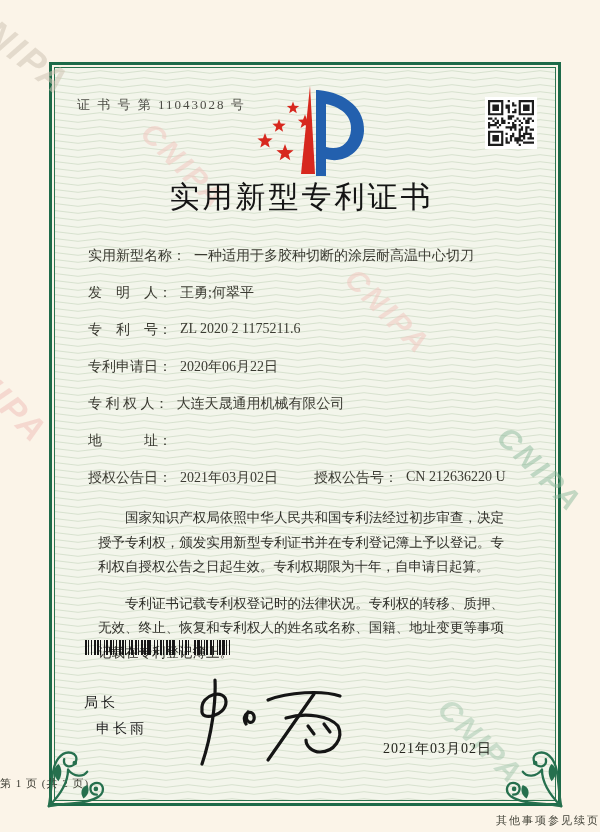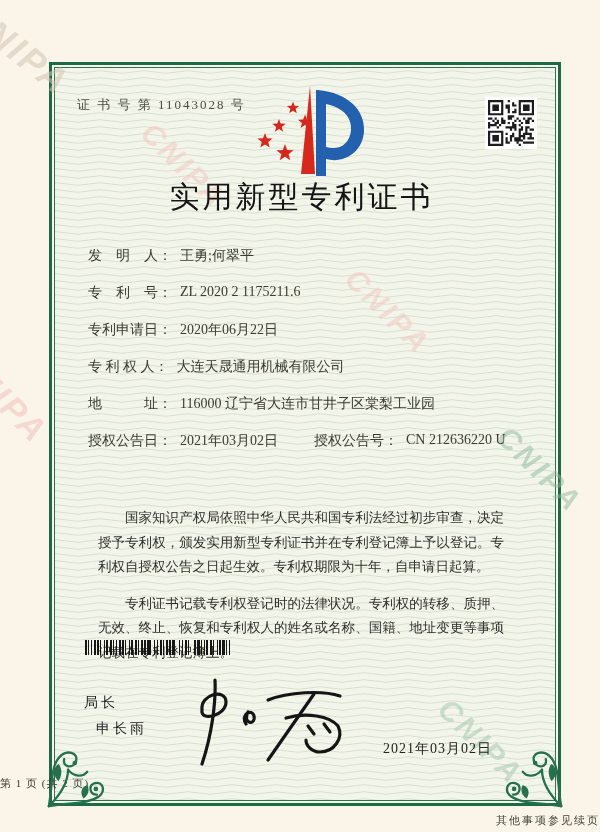--- a/index.html
+++ b/index.html
@@ -254,38 +254,41 @@
   <div class="qr">
     <svg viewBox="0 0 46 46" xmlns="http://www.w3.org/2000/svg">
         <path d="M0.00,0.00h15.33v2.19h-15.33ZM0.00,13.14h15.33v2.19h-15.33ZM0.00,2.19h2.19v10.95h-2.19ZM13.14,2.19h2.19v10.95h-2.19ZM4.38,4.38h6.57v6.57h-6.57ZM30.67,0.00h15.33v2.19h-15.33ZM30.67,13.14h15.33v2.19h-15.33ZM30.67,2.19h2.19v10.95h-2.19ZM43.81,2.19h2.19v10.95h-2.19ZM35.05,4.38h6.57v6.57h-6.57ZM0.00,30.67h15.33v2.19h-15.33ZM0.00,43.81h15.33v2.19h-15.33ZM0.00,32.86h2.19v10.95h-2.19ZM13.14,32.86h2.19v10.95h-2.19ZM4.38,35.05h6.57v6.57h-6.57ZM19.71,0.00h2.19v2.19h-2.19ZM24.10,2.19h2.19v2.19h-2.19ZM17.52,4.38h2.19v2.19h-2.19ZM19.71,4.38h2.19v2.19h-2.19ZM24.10,4.38h2.19v2.19h-2.19ZM26.29,4.38h2.19v2.19h-2.19ZM17.52,6.57h2.19v2.19h-2.19ZM19.71,6.57h2.19v2.19h-2.19ZM19.71,8.76h2.19v2.19h-2.19ZM26.29,8.76h2.19v2.19h-2.19ZM19.71,10.95h2.19v2.19h-2.19ZM24.10,10.95h2.19v2.19h-2.19ZM26.29,10.95h2.19v2.19h-2.19ZM19.71,15.33h2.19v2.19h-2.19ZM21.90,15.33h2.19v2.19h-2.19ZM24.10,15.33h2.19v2.19h-2.19ZM0.00,17.52h2.19v2.19h-2.19ZM2.19,17.52h2.19v2.19h-2.19ZM6.57,17.52h2.19v2.19h-2.19ZM13.14,17.52h2.19v2.19h-2.19ZM19.71,17.52h2.19v2.19h-2.19ZM21.90,17.52h2.19v2.19h-2.19ZM28.48,17.52h2.19v2.19h-2.19ZM35.05,17.52h2.19v2.19h-2.19ZM39.43,17.52h2.19v2.19h-2.19ZM41.62,17.52h2.19v2.19h-2.19ZM4.38,19.71h2.19v2.19h-2.19ZM8.76,19.71h2.19v2.19h-2.19ZM13.14,19.71h2.19v2.19h-2.19ZM15.33,19.71h2.19v2.19h-2.19ZM26.29,19.71h2.19v2.19h-2.19ZM30.67,19.71h2.19v2.19h-2.19ZM37.24,19.71h2.19v2.19h-2.19ZM39.43,19.71h2.19v2.19h-2.19ZM43.81,19.71h2.19v2.19h-2.19ZM0.00,21.90h2.19v2.19h-2.19ZM6.57,21.90h2.19v2.19h-2.19ZM8.76,21.90h2.19v2.19h-2.19ZM13.14,21.90h2.19v2.19h-2.19ZM15.33,21.90h2.19v2.19h-2.19ZM19.71,21.90h2.19v2.19h-2.19ZM24.10,21.90h2.19v2.19h-2.19ZM32.86,21.90h2.19v2.19h-2.19ZM37.24,21.90h2.19v2.19h-2.19ZM39.43,21.90h2.19v2.19h-2.19ZM0.00,24.10h2.19v2.19h-2.19ZM2.19,24.10h2.19v2.19h-2.19ZM4.38,24.10h2.19v2.19h-2.19ZM6.57,24.10h2.19v2.19h-2.19ZM10.95,24.10h2.19v2.19h-2.19ZM24.10,24.10h2.19v2.19h-2.19ZM26.29,24.10h2.19v2.19h-2.19ZM30.67,24.10h2.19v2.19h-2.19ZM0.00,26.29h2.19v2.19h-2.19ZM8.76,26.29h2.19v2.19h-2.19ZM17.52,26.29h2.19v2.19h-2.19ZM19.71,26.29h2.19v2.19h-2.19ZM21.90,26.29h2.19v2.19h-2.19ZM24.10,26.29h2.19v2.19h-2.19ZM26.29,26.29h2.19v2.19h-2.19ZM32.86,26.29h2.19v2.19h-2.19ZM37.24,26.29h2.19v2.19h-2.19ZM39.43,26.29h2.19v2.19h-2.19ZM21.90,28.48h2.19v2.19h-2.19ZM26.29,28.48h2.19v2.19h-2.19ZM30.67,28.48h2.19v2.19h-2.19ZM32.86,28.48h2.19v2.19h-2.19ZM37.24,28.48h2.19v2.19h-2.19ZM41.62,28.48h2.19v2.19h-2.19ZM43.81,28.48h2.19v2.19h-2.19ZM30.67,30.67h2.19v2.19h-2.19ZM37.24,30.67h2.19v2.19h-2.19ZM17.52,32.86h2.19v2.19h-2.19ZM24.10,32.86h2.19v2.19h-2.19ZM30.67,32.86h2.19v2.19h-2.19ZM35.05,32.86h2.19v2.19h-2.19ZM37.24,32.86h2.19v2.19h-2.19ZM39.43,32.86h2.19v2.19h-2.19ZM41.62,32.86h2.19v2.19h-2.19ZM21.90,35.05h2.19v2.19h-2.19ZM24.10,35.05h2.19v2.19h-2.19ZM30.67,35.05h2.19v2.19h-2.19ZM32.86,35.05h2.19v2.19h-2.19ZM35.05,35.05h2.19v2.19h-2.19ZM41.62,35.05h2.19v2.19h-2.19ZM17.52,37.24h2.19v2.19h-2.19ZM21.90,37.24h2.19v2.19h-2.19ZM26.29,37.24h2.19v2.19h-2.19ZM28.48,37.24h2.19v2.19h-2.19ZM30.67,37.24h2.19v2.19h-2.19ZM35.05,37.24h2.19v2.19h-2.19ZM39.43,37.24h2.19v2.19h-2.19ZM41.62,37.24h2.19v2.19h-2.19ZM43.81,37.24h2.19v2.19h-2.19ZM17.52,39.43h2.19v2.19h-2.19ZM21.90,39.43h2.19v2.19h-2.19ZM26.29,39.43h2.19v2.19h-2.19ZM28.48,39.43h2.19v2.19h-2.19ZM30.67,39.43h2.19v2.19h-2.19ZM32.86,39.43h2.19v2.19h-2.19ZM17.52,41.62h2.19v2.19h-2.19ZM19.71,41.62h2.19v2.19h-2.19ZM28.48,41.62h2.19v2.19h-2.19ZM35.05,41.62h2.19v2.19h-2.19ZM37.24,41.62h2.19v2.19h-2.19ZM39.43,41.62h2.19v2.19h-2.19ZM41.62,41.62h2.19v2.19h-2.19ZM43.81,41.62h2.19v2.19h-2.19ZM30.67,43.81h2.19v2.19h-2.19Z" fill="#1c1c1c"></path>
       </svg>
   </div>
 
   <div class="title">实用新型专利证书</div>
 
   <div class="fields">
     <div class="field-row">
+      <span class="field-label">实用新型名称：</span>
+      <span class="field-value">一种适用于多胶种切断的涂层耐高温中心切刀</span>
+    </div>
+    <div class="field-row">
       <span class="field-label">发　明　人：</span>
       <span class="field-value">王勇;何翠平</span>
     </div>
     <div class="field-row">
       <span class="field-label">专　利　号：</span>
       <span class="field-value">ZL 2020 2 1175211.6</span>
     </div>
     <div class="field-row">
       <span class="field-label">专利申请日：</span>
       <span class="field-value">2020年06月22日</span>
     </div>
     <div class="field-row">
       <span class="field-label">专 利 权 人：</span>
       <span class="field-value">大连天晟通用机械有限公司</span>
     </div>
     <div class="field-row">
       <span class="field-label">地　　　址：</span>
-      <span class="field-value">116000 辽宁省大连市甘井子区棠梨工业园</span>
     </div>
     <div class="field-row">
       <span class="grant-pair1">
         <span class="field-label">授权公告日：</span>
         <span class="field-value">2021年03月02日</span>
       </span>
       <span class="grant-pair2">
         <span class="field-label">授权公告号：</span>
         <span class="field-value">CN 212636220 U</span>
       </span>

